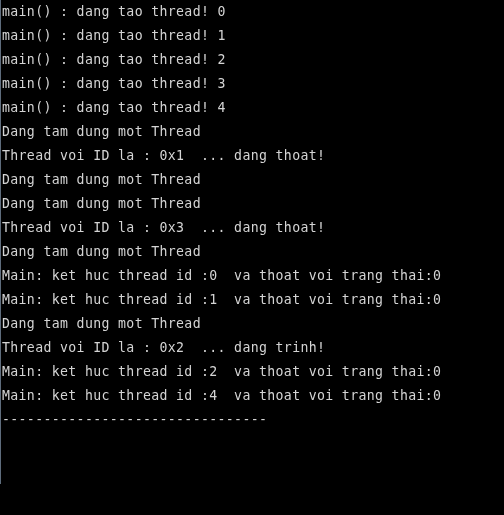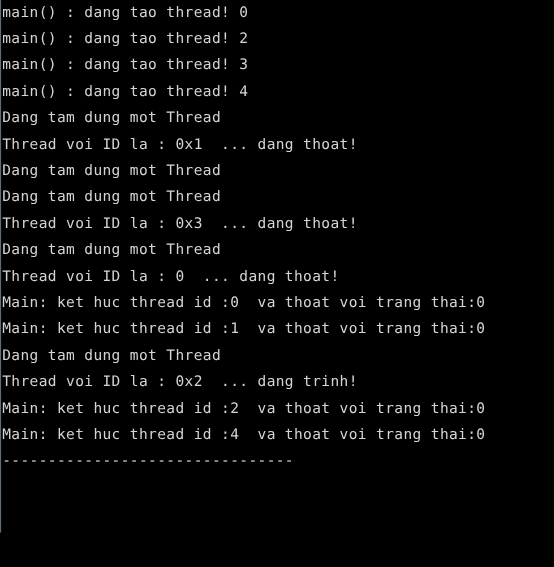--- a/index.html
+++ b/index.html
@@ -56,30 +56,30 @@
     color: #d4d4d4;
   }
 </style>
 </head>
 <body>
 
 <div id="terminal-window" style="background: rgb(0, 0, 0);">
   <div id="left-border-strip" style="background: rgb(111, 127, 146);"></div>
   <div id="console-output" style="color: rgb(212, 212, 212);">
       <span class="console-line">main() : dang tao thread! 0</span>
+      <span class="console-line">main() : dang tao thread! 1</span>
       <span class="console-line">main() : dang tao thread! 2</span>
       <span class="console-line">main() : dang tao thread! 3</span>
       <span class="console-line">main() : dang tao thread! 4</span>
       <span class="console-line">Dang tam dung mot Thread</span>
       <span class="console-line">Thread voi ID la : 0x1  ... dang thoat!</span>
       <span class="console-line">Dang tam dung mot Thread</span>
       <span class="console-line">Dang tam dung mot Thread</span>
       <span class="console-line">Thread voi ID la : 0x3  ... dang thoat!</span>
       <span class="console-line">Dang tam dung mot Thread</span>
-      <span class="console-line">Thread voi ID la : 0  ... dang thoat!</span>
       <span class="console-line">Main: ket huc thread id :0  va thoat voi trang thai:0</span>
       <span class="console-line">Main: ket huc thread id :1  va thoat voi trang thai:0</span>
       <span class="console-line">Dang tam dung mot Thread</span>
       <span class="console-line">Thread voi ID la : 0x2  ... dang trinh!</span>
       <span class="console-line">Main: ket huc thread id :2  va thoat voi trang thai:0</span>
       <span class="console-line">Main: ket huc thread id :4  va thoat voi trang thai:0</span>
       <span class="console-line separator">--------------------------------</span>
     </div>
 </div>
 

